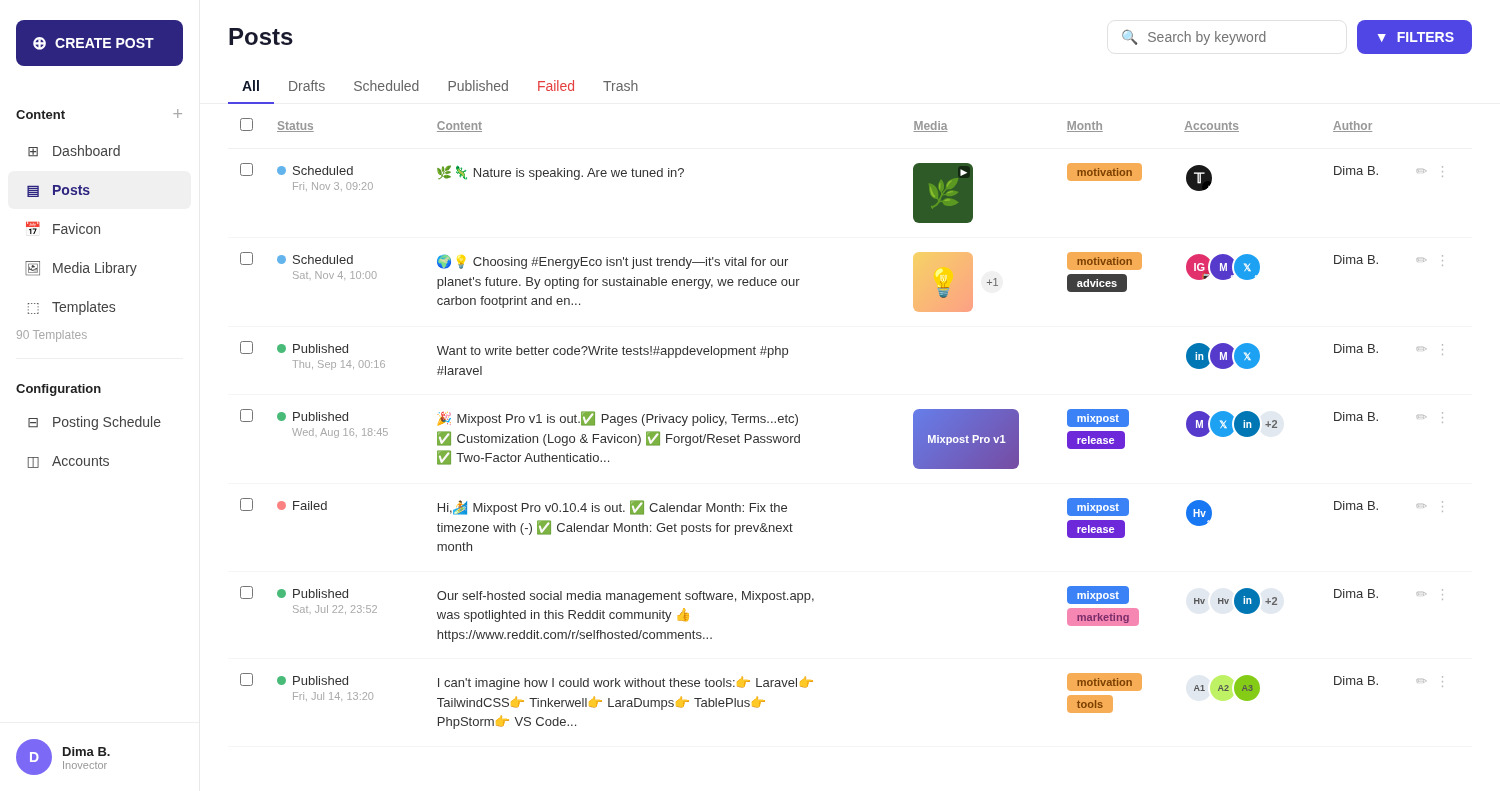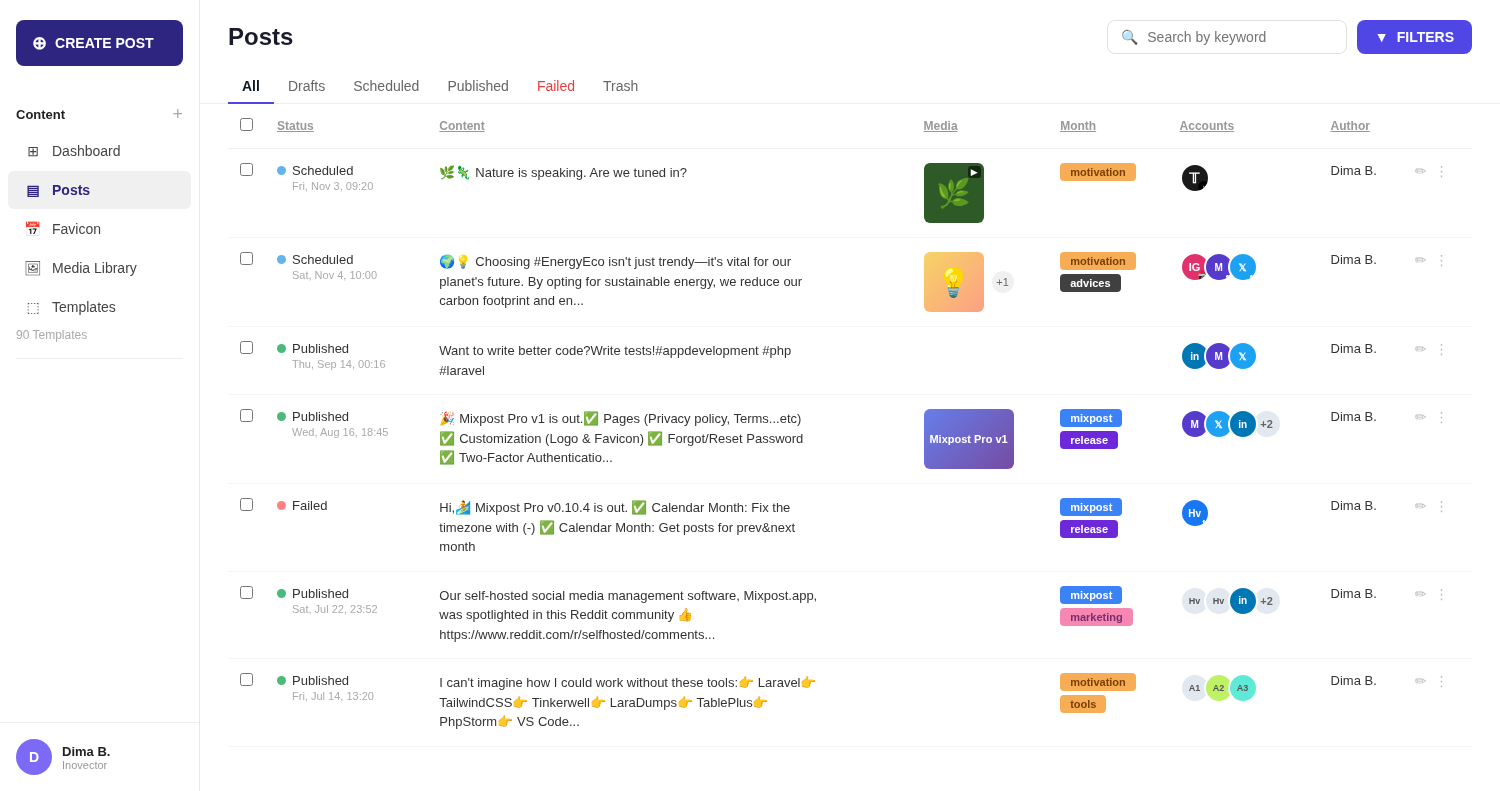--- a/index.html
+++ b/index.html
@@ -285,21 +285,21 @@
       position: relative;
     }
     .bulb-thumb {
       width: 60px; height: 60px;
       border-radius: 6px;
       background: linear-gradient(135deg, #f6d365, #fda085);
       display: flex; align-items: center; justify-content: center;
       font-size: 28px;
     }
     .mixpost-thumb {
-      width: 90px; height: 60px;
+      width: 106px; height: 60px;
       border-radius: 6px;
       background: linear-gradient(135deg, #667eea, #764ba2);
       display: flex; align-items: center; justify-content: center;
       font-size: 11px;
       color: #fff;
       font-weight: 600;
       text-align: center;
       line-height: 1.3;
       padding: 4px;
     }
@@ -338,20 +338,33 @@
     </div>
     <div class="nav-item">
       <span class="nav-icon">⬚</span>
       <span>Templates</span>
     </div>
     <div class="templates-count">90 Templates</div>
   </div>
 
   <hr class="sidebar-divider">
 
+  <div class="sidebar-section">
+    <div class="section-header">
+      <span class="section-title">Configuration</span>
+    </div>
+    <div class="nav-item">
+      <span class="nav-icon">⊟</span>
+      <span>Posting Schedule</span>
+    </div>
+    <div class="nav-item">
+      <span class="nav-icon">◫</span>
+      <span>Accounts</span>
+    </div>
+  </div>
 
   <div class="sidebar-bottom">
     <div class="avatar-circle">
       <span>D</span>
     </div>
     <div class="user-info">
       <div class="user-name">Dima B.</div>
       <div class="user-org">Inovector</div>
     </div>
   </div>
@@ -644,21 +657,21 @@
           <td>
             <div>
               <span class="label-tag label-motivation">motivation</span><br>
               <span class="label-tag label-tools">tools</span>
             </div>
           </td>
           <td>
             <div class="accounts-avatars">
               <div class="acc-avatar" style="background:#e2e8f0;color:#555;font-size:9px;">A1</div>
               <div class="acc-avatar" style="background:#bef264;color:#555;font-size:9px;">A2</div>
-              <div class="acc-avatar" style="background:#5eead4;color:#555;font-size:9px;">A3</div>
+              <div class="acc-avatar" style="background:#84cc16;color:#555;font-size:9px;">A3</div>
             </div>
           </td>
           <td><span class="author-name">Dima B.</span></td>
           <td>
             <div class="action-icons">
               <span class="action-icon">✏</span>
               <span class="action-icon">⋮</span>
             </div>
           </td>
         </tr>

